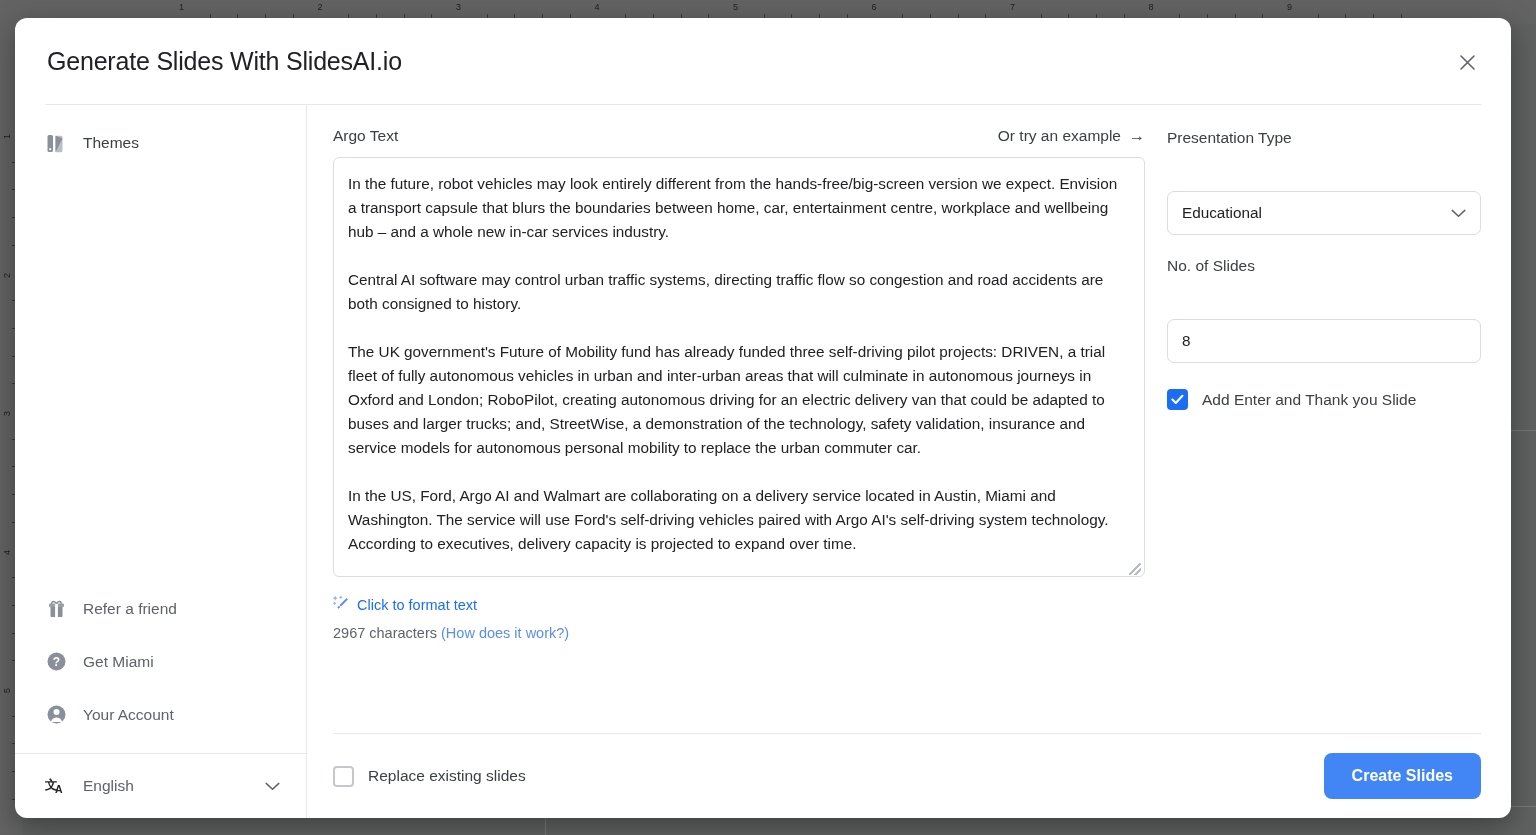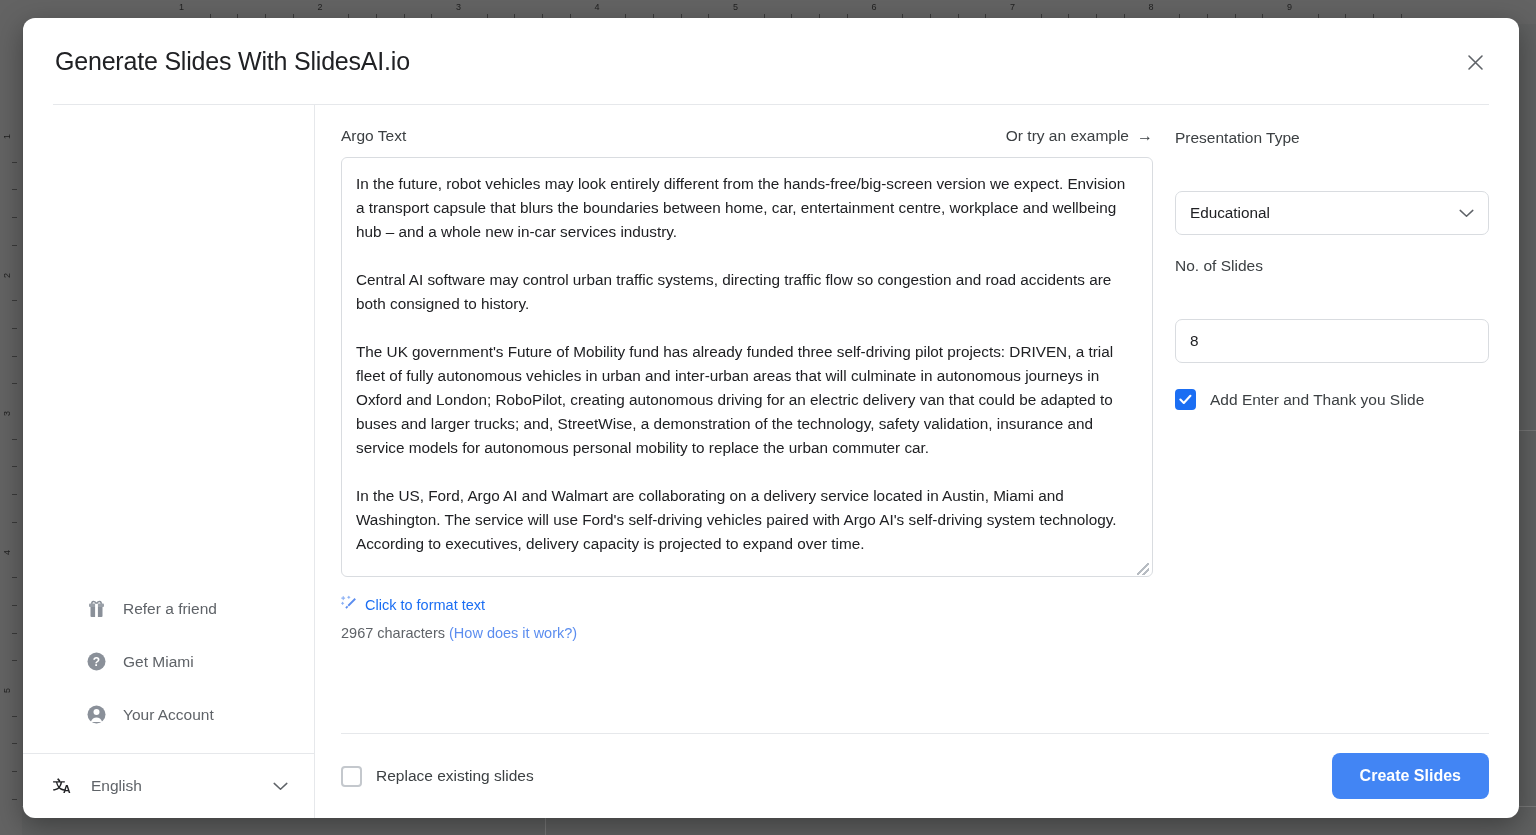--- a/index.html
+++ b/index.html
@@ -47,21 +47,21 @@
     border-top: 1px solid #787878;
   }
   #backdrop .strip-bottom-div {
     position: absolute; left: 545px; top: 806px; width: 1px; height: 29px;
     background: #787878;
   }
 
   
   #modal {
     position: absolute;
-    left: 23px; top: 18px;
+    left: 15px; top: 18px;
     width: 1496px; height: 800px;
     background: #ffffff;
     border-radius: 12px;
     box-shadow: 0 8px 28px rgba(0,0,0,.35);
     overflow: hidden;
     display: flex;
     flex-direction: column;
   }
 
   .modal-head {
@@ -125,21 +125,21 @@
   }
   .nav-item.active::after {
     content: ""; position: absolute; right: 0; top: 0;
     width: 3px; height: 100%; background: #1b6ef3;
   }
   .nav-item .ic { width: 22px; height: 22px; display: flex; align-items: center; justify-content: center; flex: 0 0 22px; }
   .nav-item .ic svg { display: block; }
 
   .nav-spacer { flex: 1 1 auto; }
 
-  .nav-group-bottom { padding-bottom: 6px; padding-left: 32px; }
+  .nav-group-bottom { padding-bottom: 6px; }
   .nav-group-bottom .nav-item { height: 53px; color: #5f6368; }
 
   .lang-sep { height: 1px; background: #e6e8eb; margin: 6px 0 0 0; }
   .lang-row {
     display: flex; align-items: center; gap: 16px;
     height: 64px;
     padding: 0 26px 0 30px;
     cursor: pointer;
     color: #5f6368;
     font-size: 15.5px;
@@ -370,20 +370,31 @@
   </div>
   <div class="head-rule"></div>
 
   <div class="modal-body">
 
     <div class="sidebar">
 
       <div class="nav-group-top">
 
 
+        <div class="nav-item">
+          <span class="ic">
+            <svg width="21" height="21" viewBox="0 0 21 21" fill="none" aria-hidden="true">
+              <rect x="1.5" y="2" width="5.5" height="17" rx="1.6" fill="#8a9099"></rect>
+              <circle cx="4.2" cy="16.2" r="1.1" fill="#ffffff"></circle>
+              <path d="M9.5 2.8h5.2c1 0 1.8.8 1.8 1.8v13c0 .9-.8 1.6-1.7 1.6H9.5z" fill="#b9bec6"></path>
+              <path d="M16.5 5.6 9.5 19.2V2.8z" fill="#8a9099"></path>
+            </svg>
+          </span>
+          <span>Themes</span>
+        </div>
 
       </div>
 
       <div class="nav-spacer"></div>
 
       <div class="nav-group-bottom">
 
         <div class="nav-item">
           <span class="ic">
             <svg width="21" height="21" viewBox="0 0 21 21" fill="none" aria-hidden="true">

